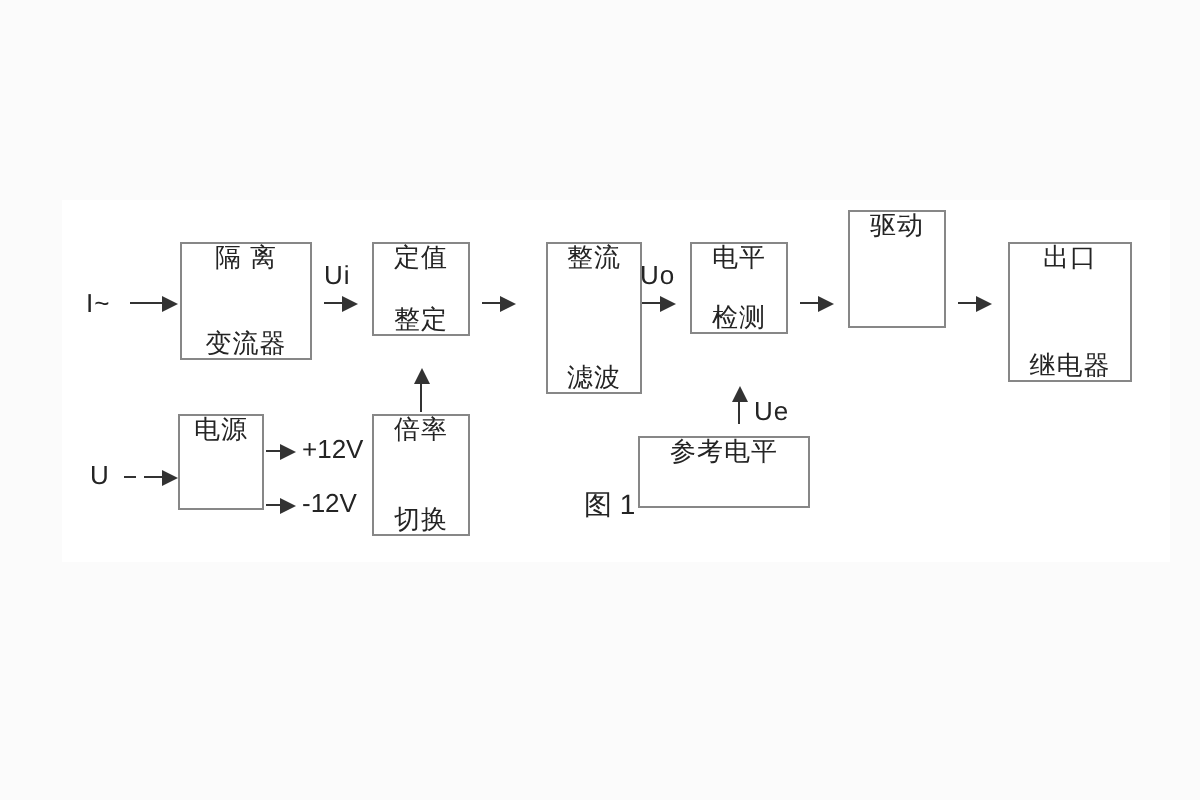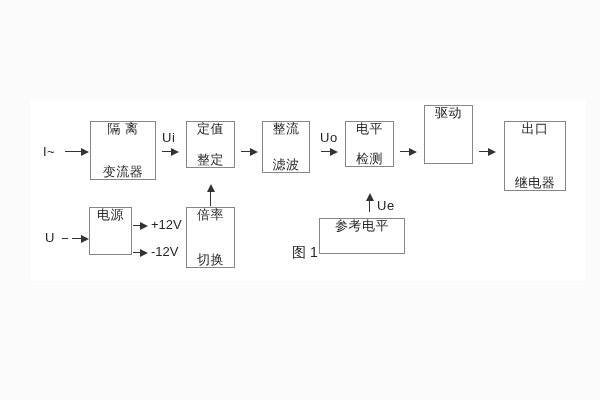--- a/index.html
+++ b/index.html
@@ -88,21 +88,21 @@
   <div class="box" style="left:90px; top:121px; width:66px; height:59px">
     <span>隔 离</span>
     <span>变流器</span>
   </div>
 
   <div class="box" style="left:186px; top:121px; width:49px; height:47px">
     <span>定值</span>
     <span>整定</span>
   </div>
 
-  <div class="box" style="left:262px; top:121px; width:48px; height:52px">
+  <div class="box" style="left:273px; top:121px; width:48px; height:76px">
     <span>整流</span>
     <span>滤波</span>
   </div>
 
   <div class="box" style="left:345px; top:121px; width:49px; height:46px">
     <span>电平</span>
     <span>检测</span>
   </div>
 
   <div class="box" style="left:424px; top:105px; width:49px; height:59px">

